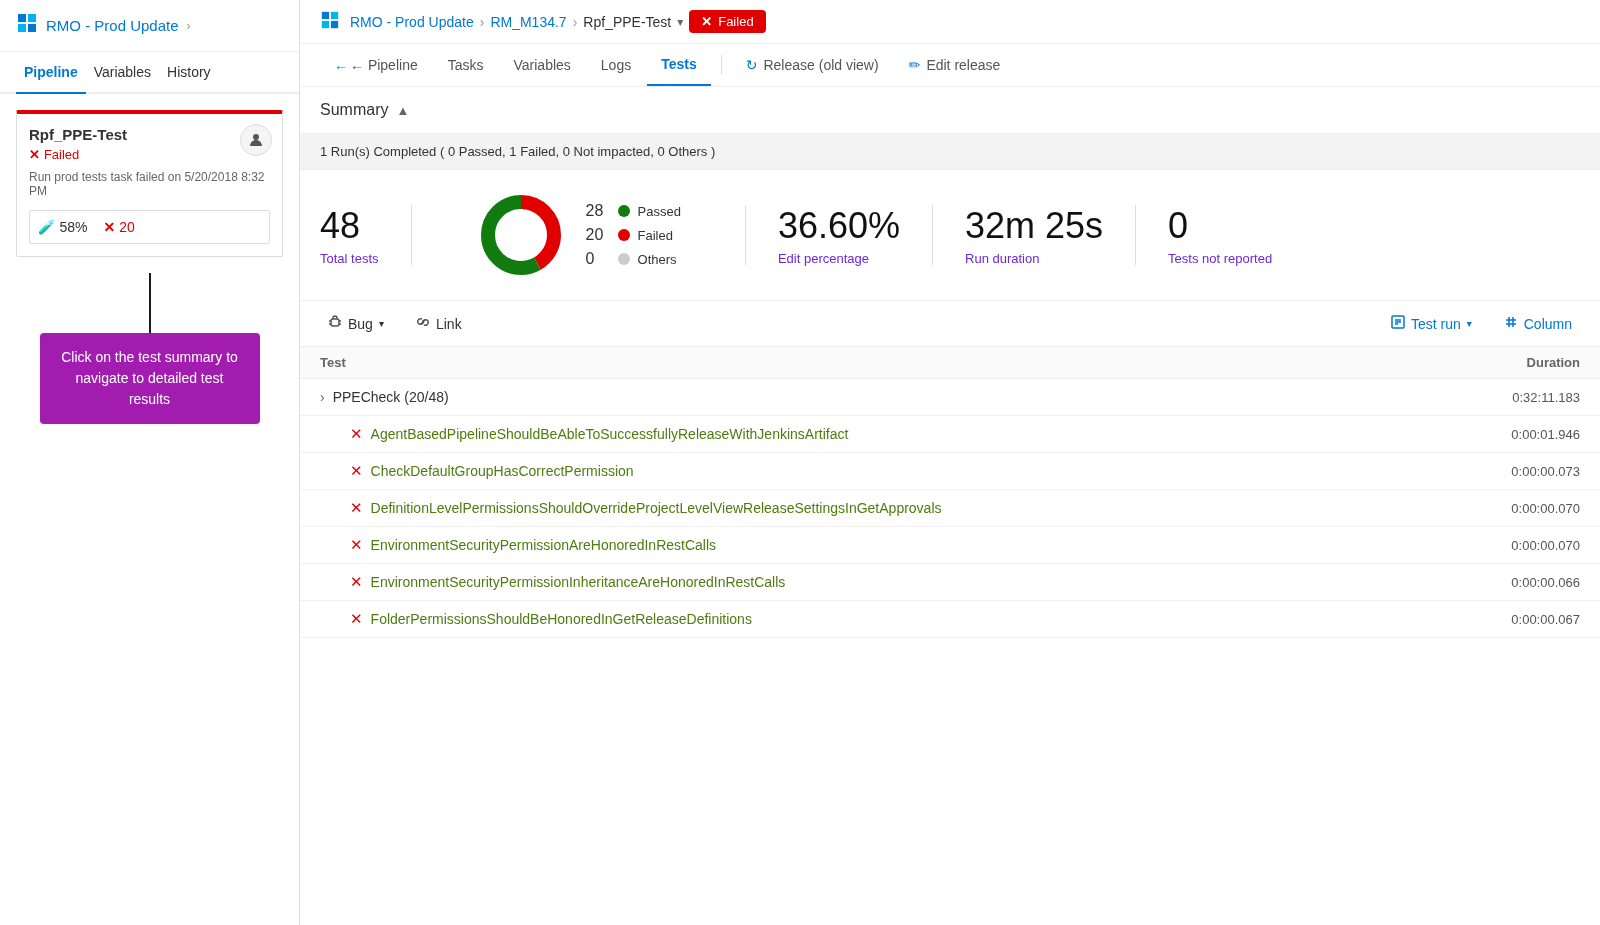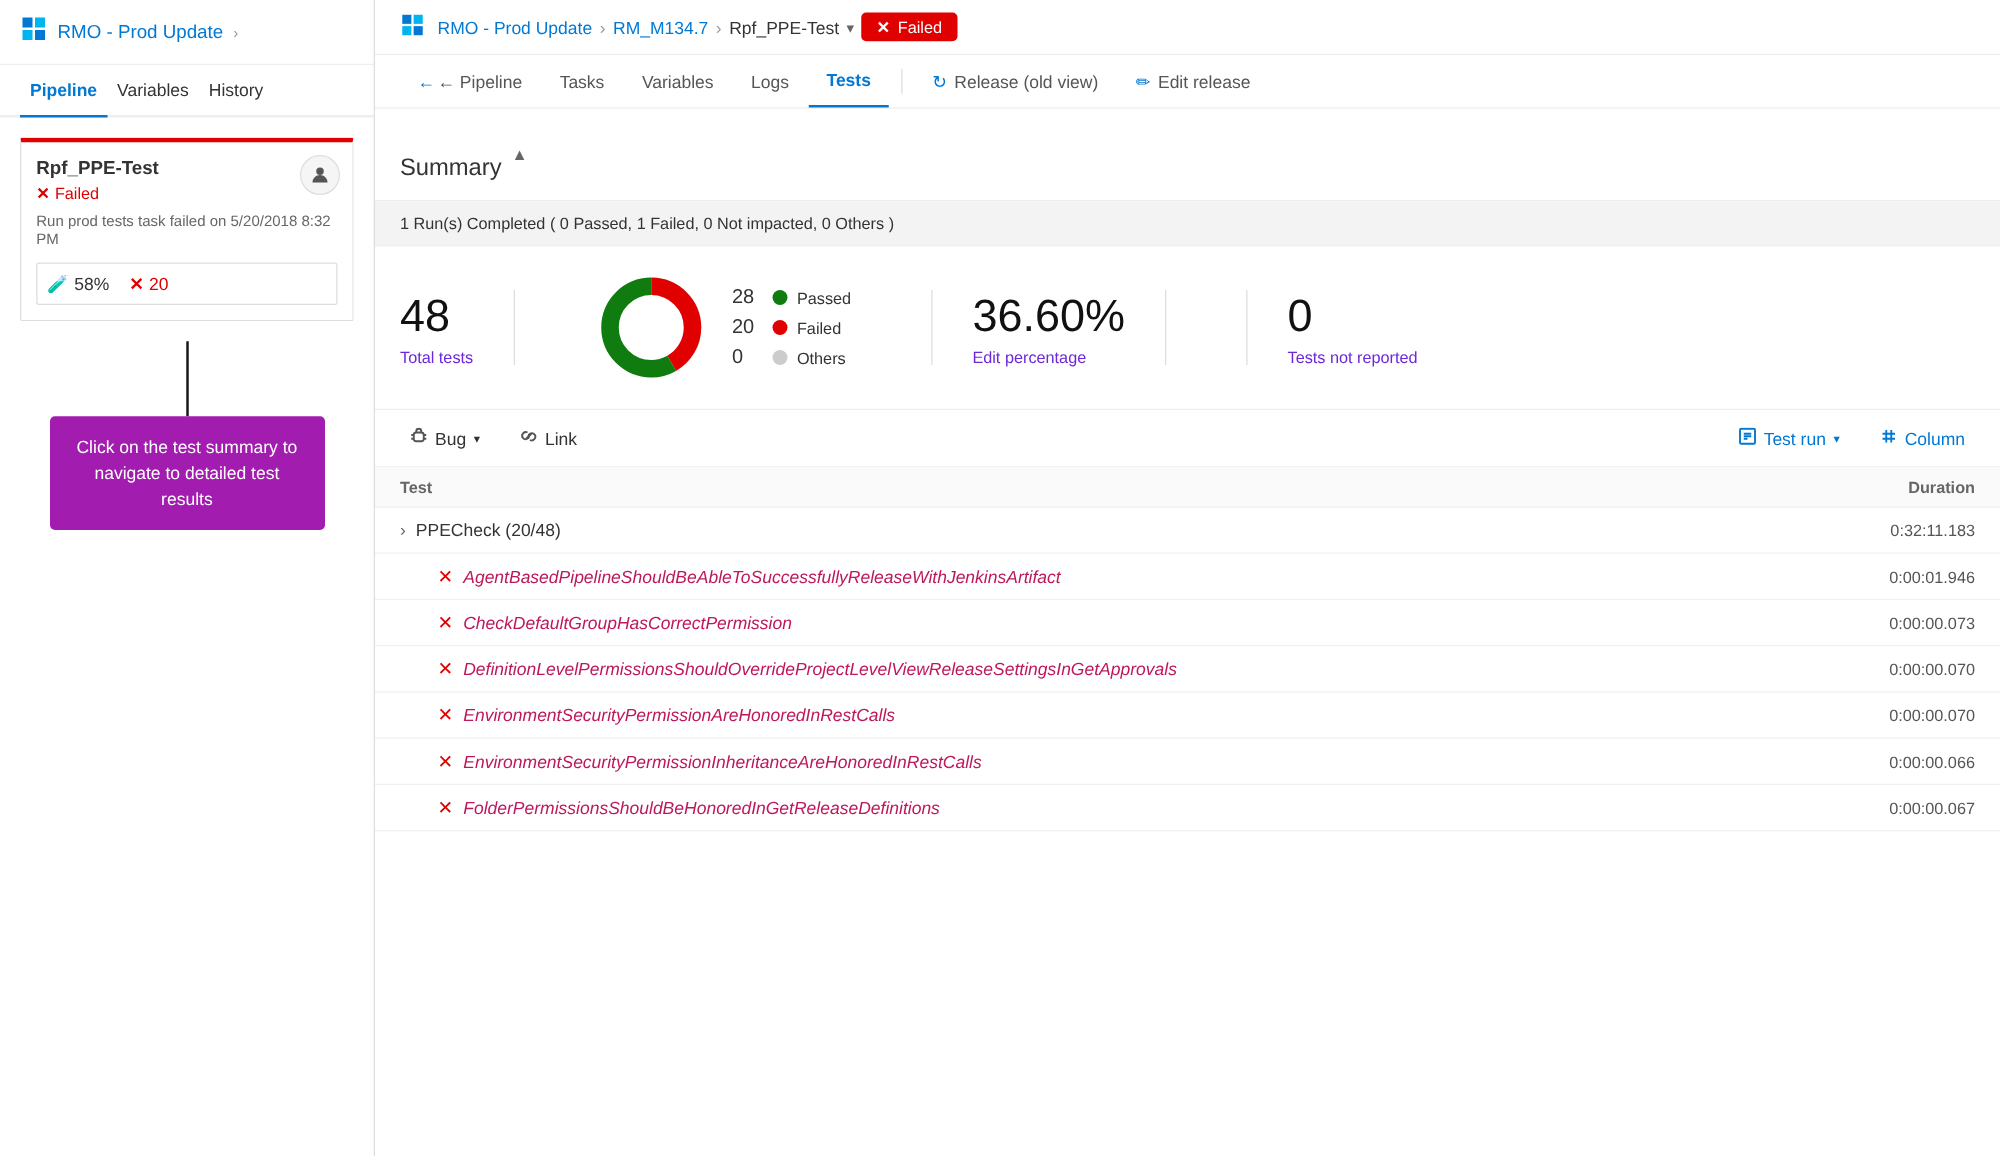--- a/index.html
+++ b/index.html
@@ -68,21 +68,21 @@
     .stat-time { font-size: 36px; font-weight: 300; color: #111; }
 
     
     .table-toolbar { display: flex; align-items: center; justify-content: space-between; padding: 10px 20px; border-bottom: 1px solid #eee; }
     .toolbar-left { display: flex; align-items: center; gap: 16px; }
     .toolbar-btn { display: flex; align-items: center; gap: 6px; font-size: 14px; color: #333; cursor: pointer; padding: 4px 8px; }
     .toolbar-right { display: flex; align-items: flex-start; gap: 16px; font-size: 14px; color: #0078d4; cursor: pointer; }
     .table-header-row { display: flex; justify-content: space-between; padding: 8px 20px; background: #fafafa; border-bottom: 1px solid #eee; font-size: 13px; color: #666; font-weight: 600; }
     .test-group-row { display: flex; justify-content: space-between; align-items: center; padding: 10px 20px; border-bottom: 1px solid #f0f0f0; font-size: 14px; cursor: pointer; }
     .test-row { display: flex; justify-content: space-between; align-items: center; padding: 9px 20px 9px 50px; border-bottom: 1px solid #f0f0f0; font-size: 14px; }
-    .test-name { color: #be185d; font-style: italic; }
+    .test-name { color: #4d7c0f; }
     .test-duration { color: #555; font-size: 13px; white-space: nowrap; }
     .fail-icon { color: #e00000; margin-right: 8px; font-size: 15px; }
     .chevron-icon { color: #666; margin-right: 8px; }
 
     
     .donut-svg { width: 90px; height: 90px; }
   </style>
 </head>
 <body>
 
@@ -184,21 +184,21 @@
       </div>
       <div class="right-nav-item">
         <span style="color:#0078d4;">✏</span>
         <span>Edit release</span>
       </div>
     </div>
 
     <div class="right-content">
 
       <div class="summary-header">
-        <span style="font-size:19px;margin-top:23px;">Summary</span>
+        <span style="font-size:16px;">Summary</span>
         <span style="color:#666; font-size:13px;">▲</span>
       </div>
 
       <div class="run-summary-bar">
         <span>1 Run(s) Completed ( 0 Passed, 1 Failed, 0 Not impacted, 0 Others )</span>
       </div>
 
       <div class="stats-row">
         <div class="stat-block">
           <span class="stat-number">48</span>
@@ -235,20 +235,24 @@
           </div>
         </div>
 
         <div class="stat-divider"></div>
         <div class="stat-block">
           <span class="stat-pct">36.60%</span>
           <span class="stat-label">Edit percentage</span>
         </div>
 
         <div class="stat-divider"></div>
+        <div class="stat-block">
+          <span class="stat-time">32m 25s</span>
+          <span class="stat-label">Run duration</span>
+        </div>
 
         <div class="stat-divider"></div>
         <div class="stat-block">
           <span class="stat-number">0</span>
           <span class="stat-label">Tests not reported</span>
         </div>
       </div>
 
       <div class="table-toolbar">
         <div class="toolbar-left">

